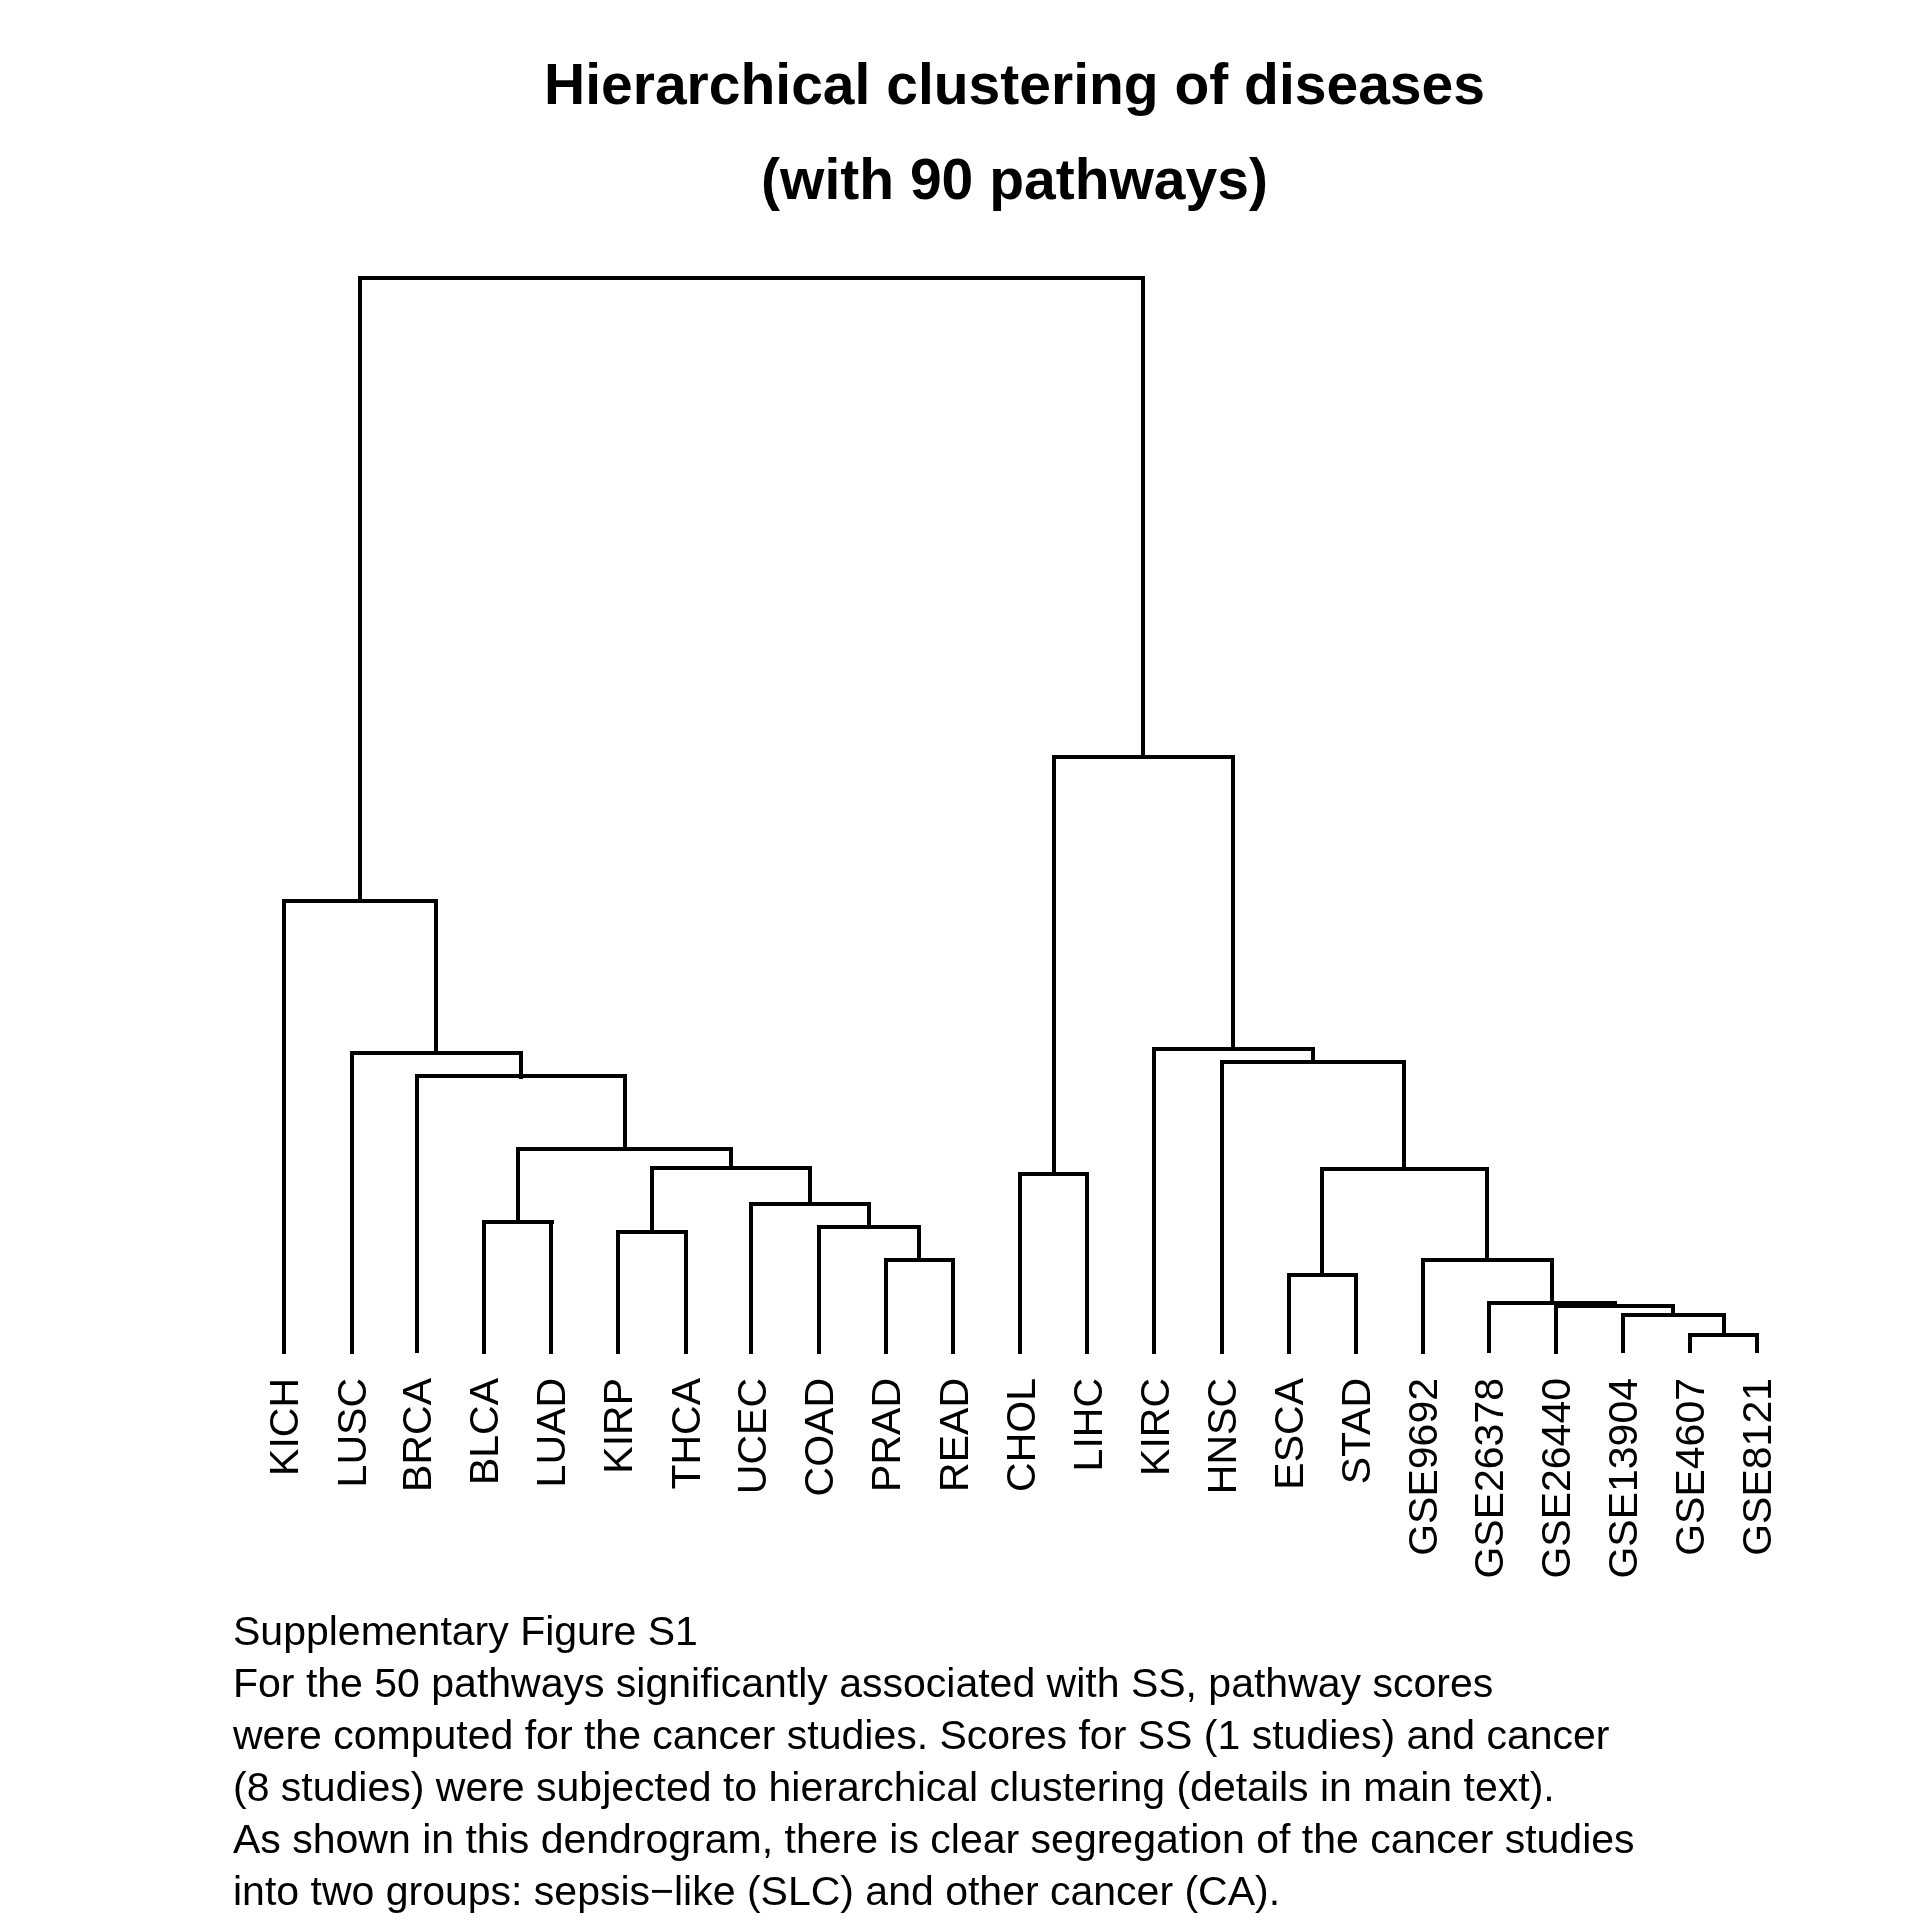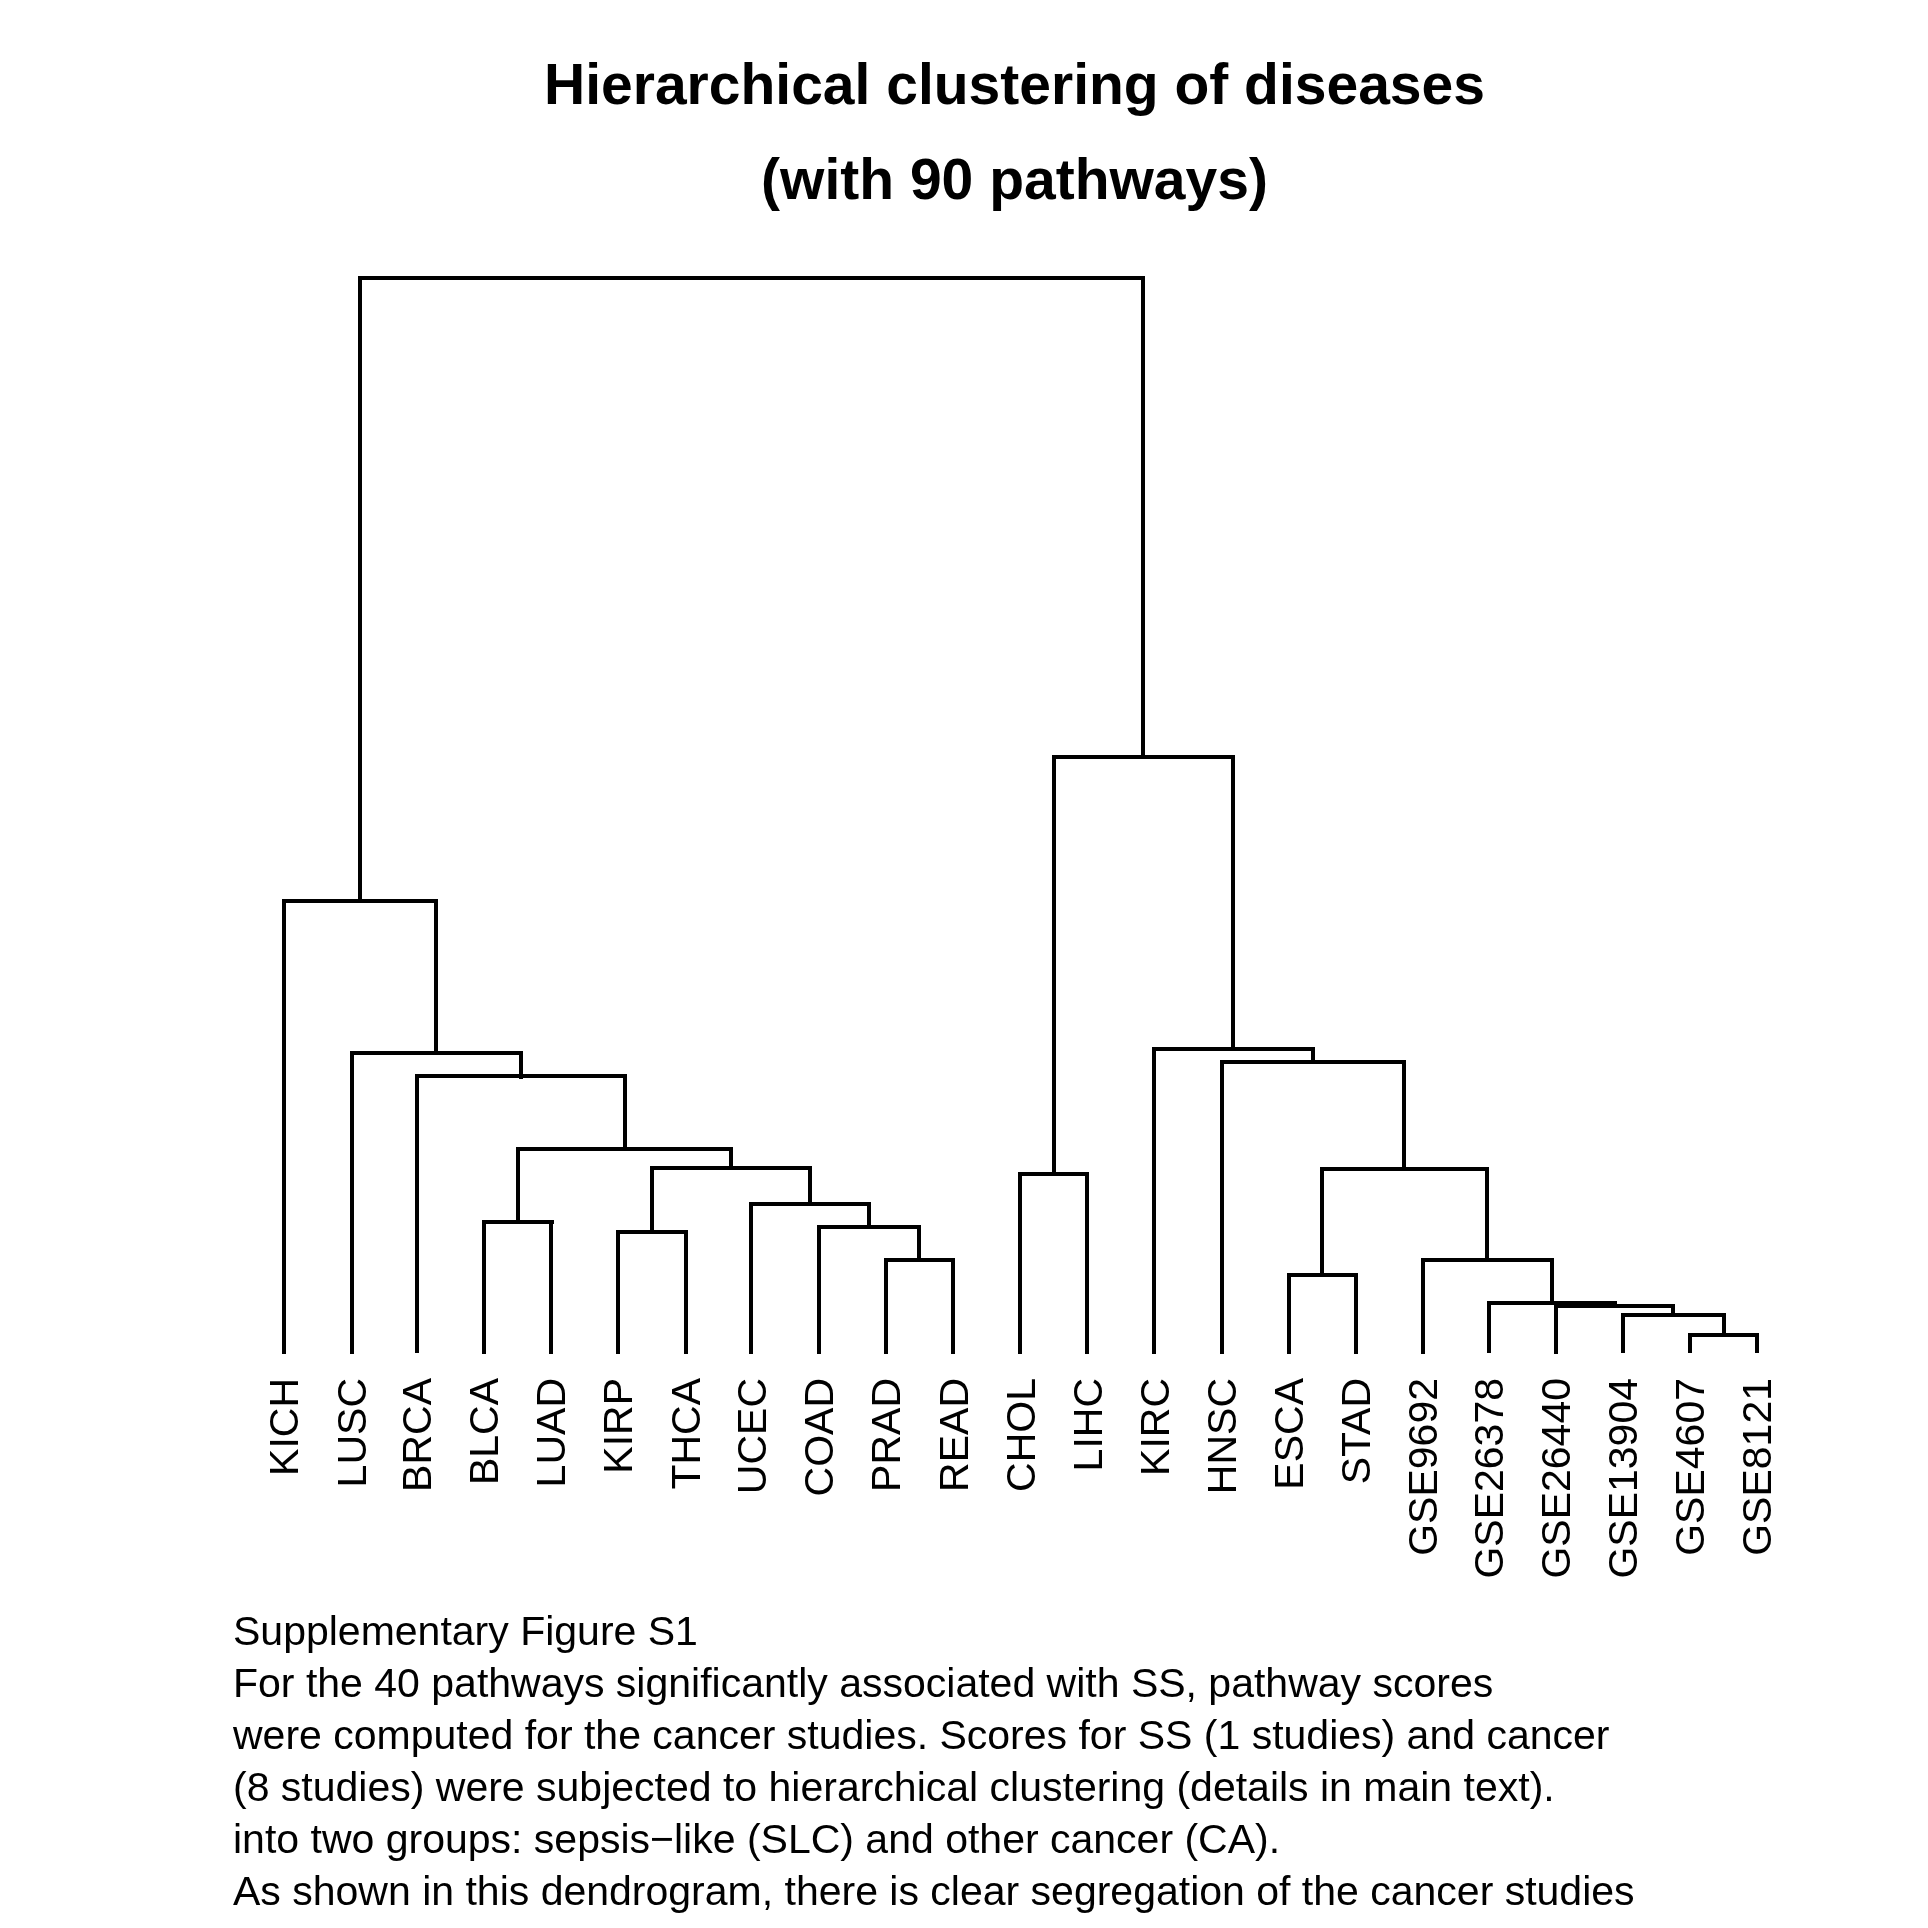--- a/index.html
+++ b/index.html
@@ -120,19 +120,19 @@
     <div class="seg" style="left: 1621px; top: 1313px; width: 3.7px; height: 40px; background: rgb(0, 0, 0);"></div>
     <div class="leaf-label" style="left: 1338px; top: 1353px; color: rgb(0, 0, 0);">GSE13904</div>
     <div class="seg" style="left: 1688px; top: 1333px; width: 3.7px; height: 20px; background: rgb(0, 0, 0);"></div>
     <div class="leaf-label" style="left: 1405px; top: 1353px; color: rgb(0, 0, 0);">GSE4607</div>
     <div class="seg" style="left: 1755px; top: 1333px; width: 3.7px; height: 20px; background: rgb(0, 0, 0);"></div>
     <div class="leaf-label" style="left: 1472px; top: 1353px; color: rgb(0, 0, 0);">GSE8121</div>
   </div>
 
 <div class="caption">
   <div>Supplementary Figure S1</div>
-  <div>For the 40 pathways significantly associated with SS, pathway scores</div>
+  <div>For the 50 pathways significantly associated with SS, pathway scores</div>
   <div>were computed for the cancer studies. Scores for SS (1 studies) and cancer</div>
   <div>(8 studies) were subjected to hierarchical clustering (details in main text).</div>
+  <div>As shown in this dendrogram, there is clear segregation of the cancer studies</div>
   <div>into two groups: sepsis−like (SLC) and other cancer (CA).</div>
-  <div>As shown in this dendrogram, there is clear segregation of the cancer studies</div>
 </div>
 
 
 </body></html>

